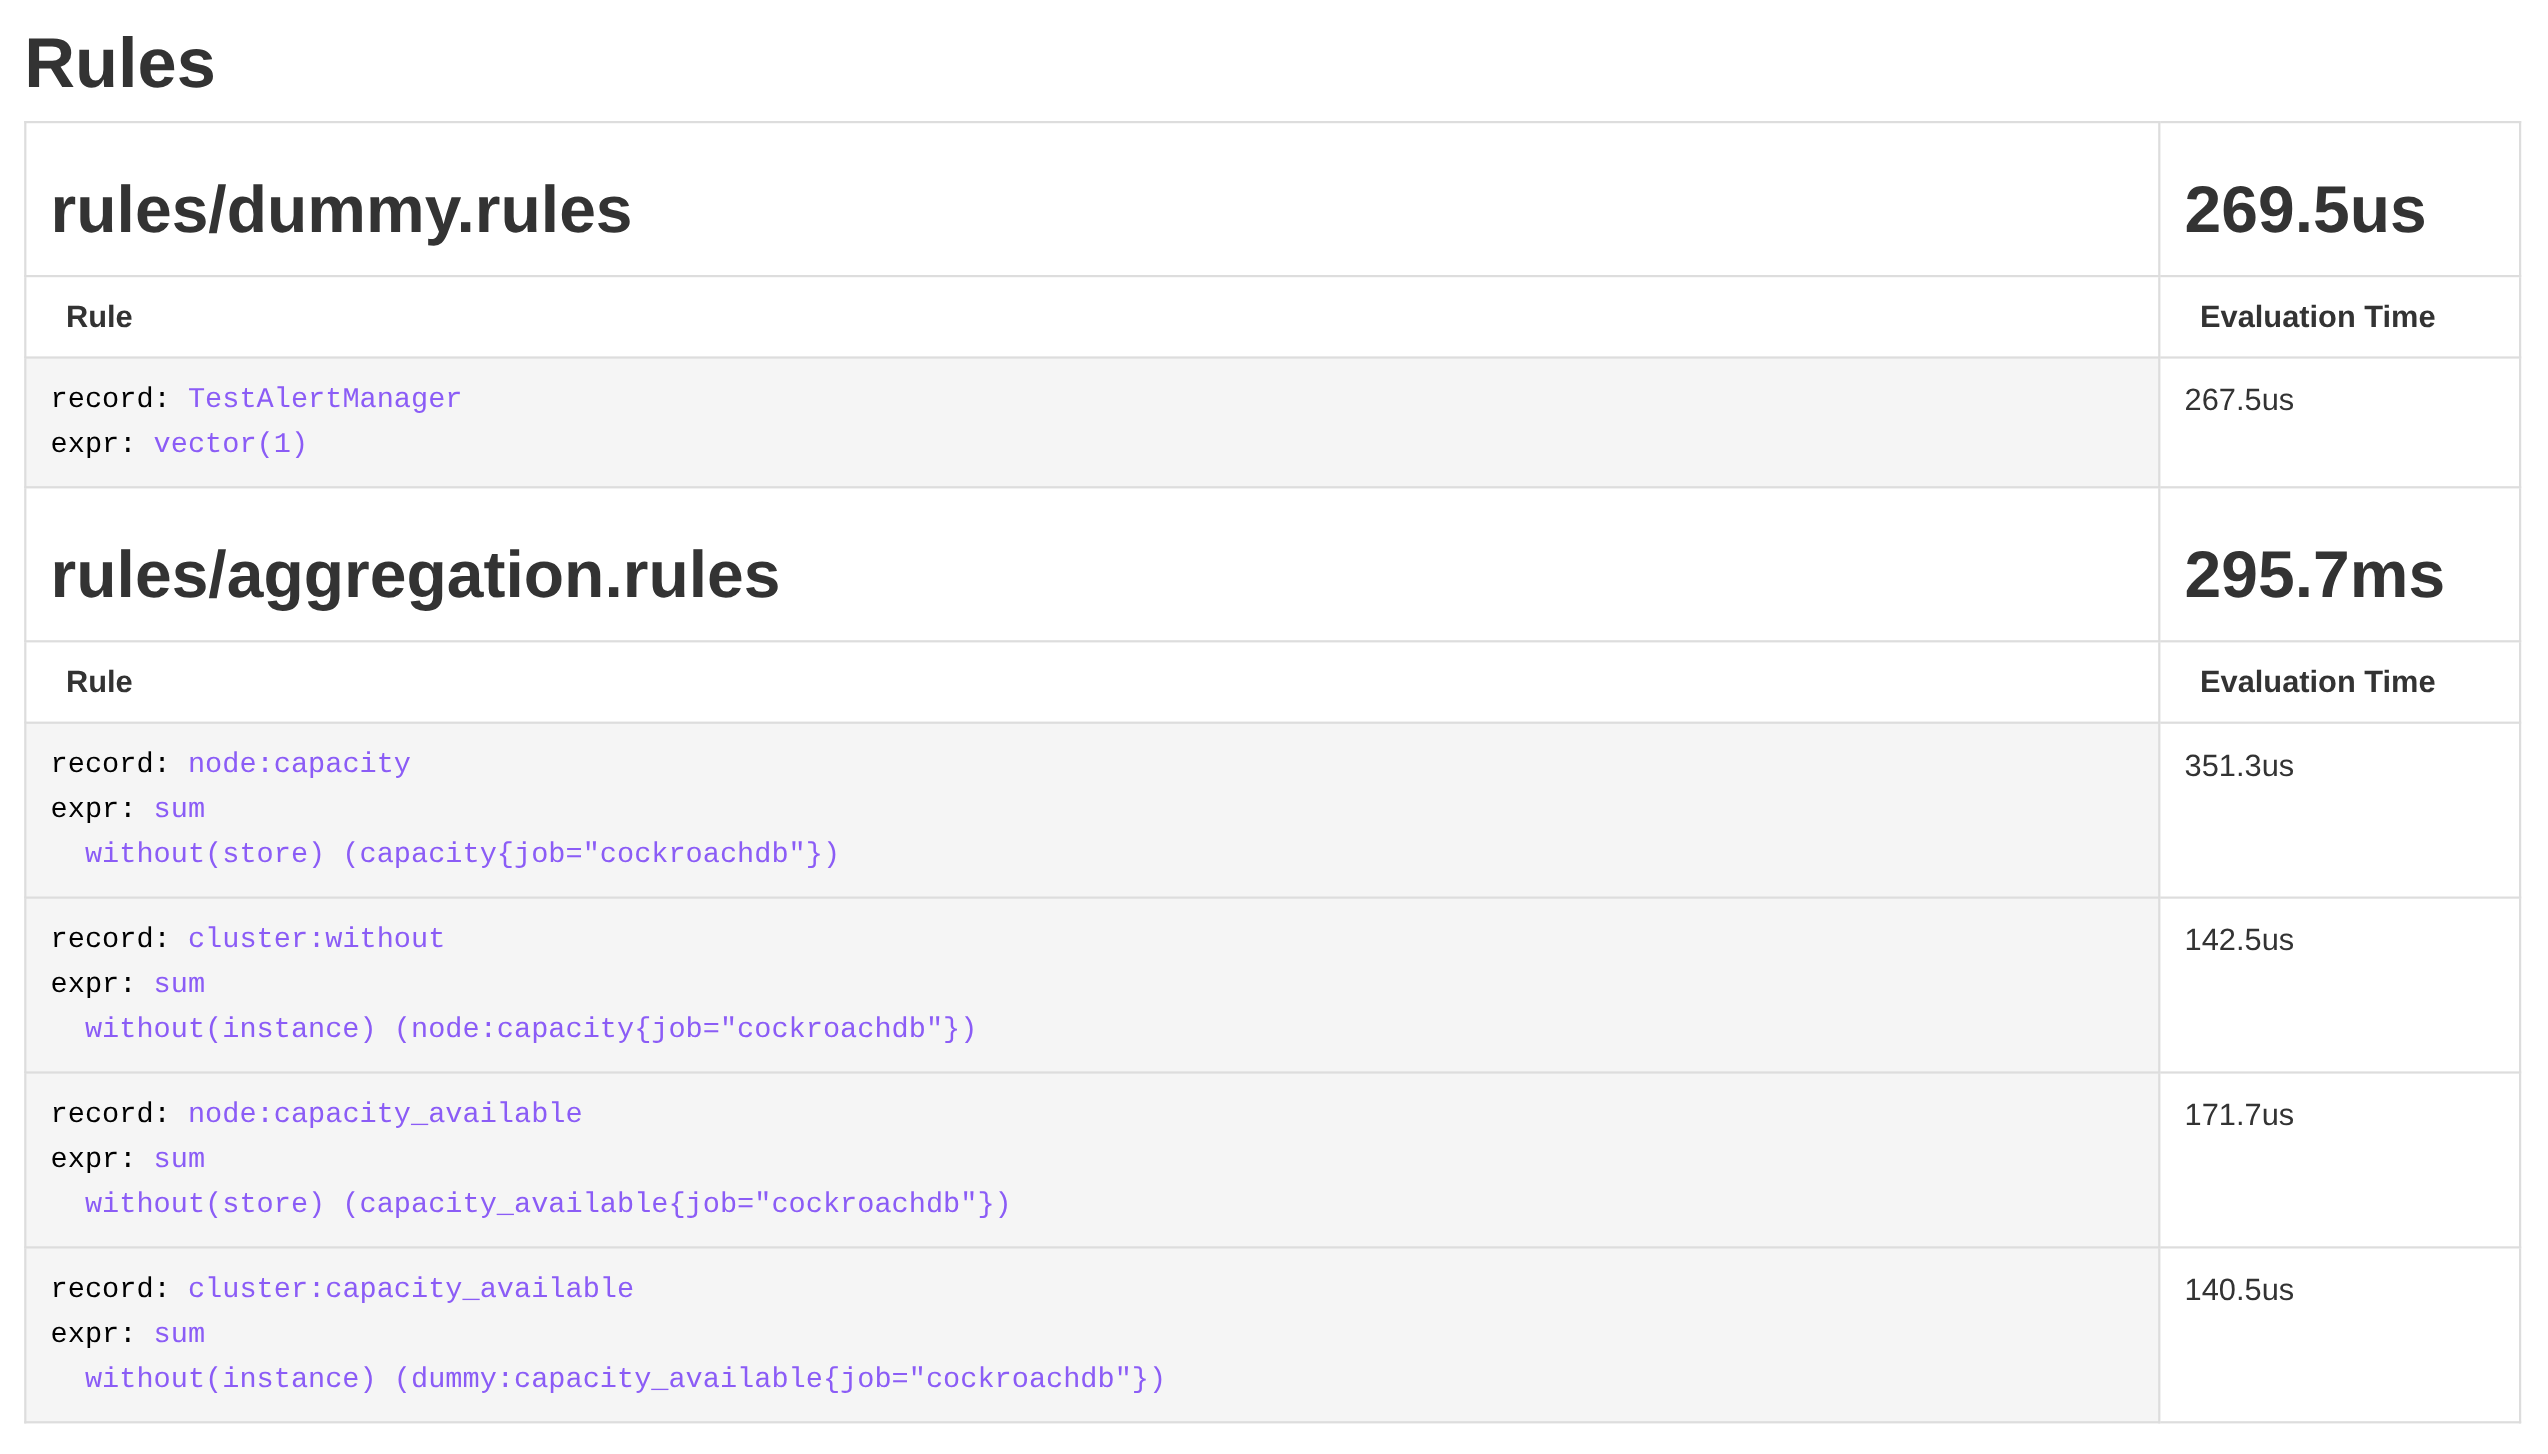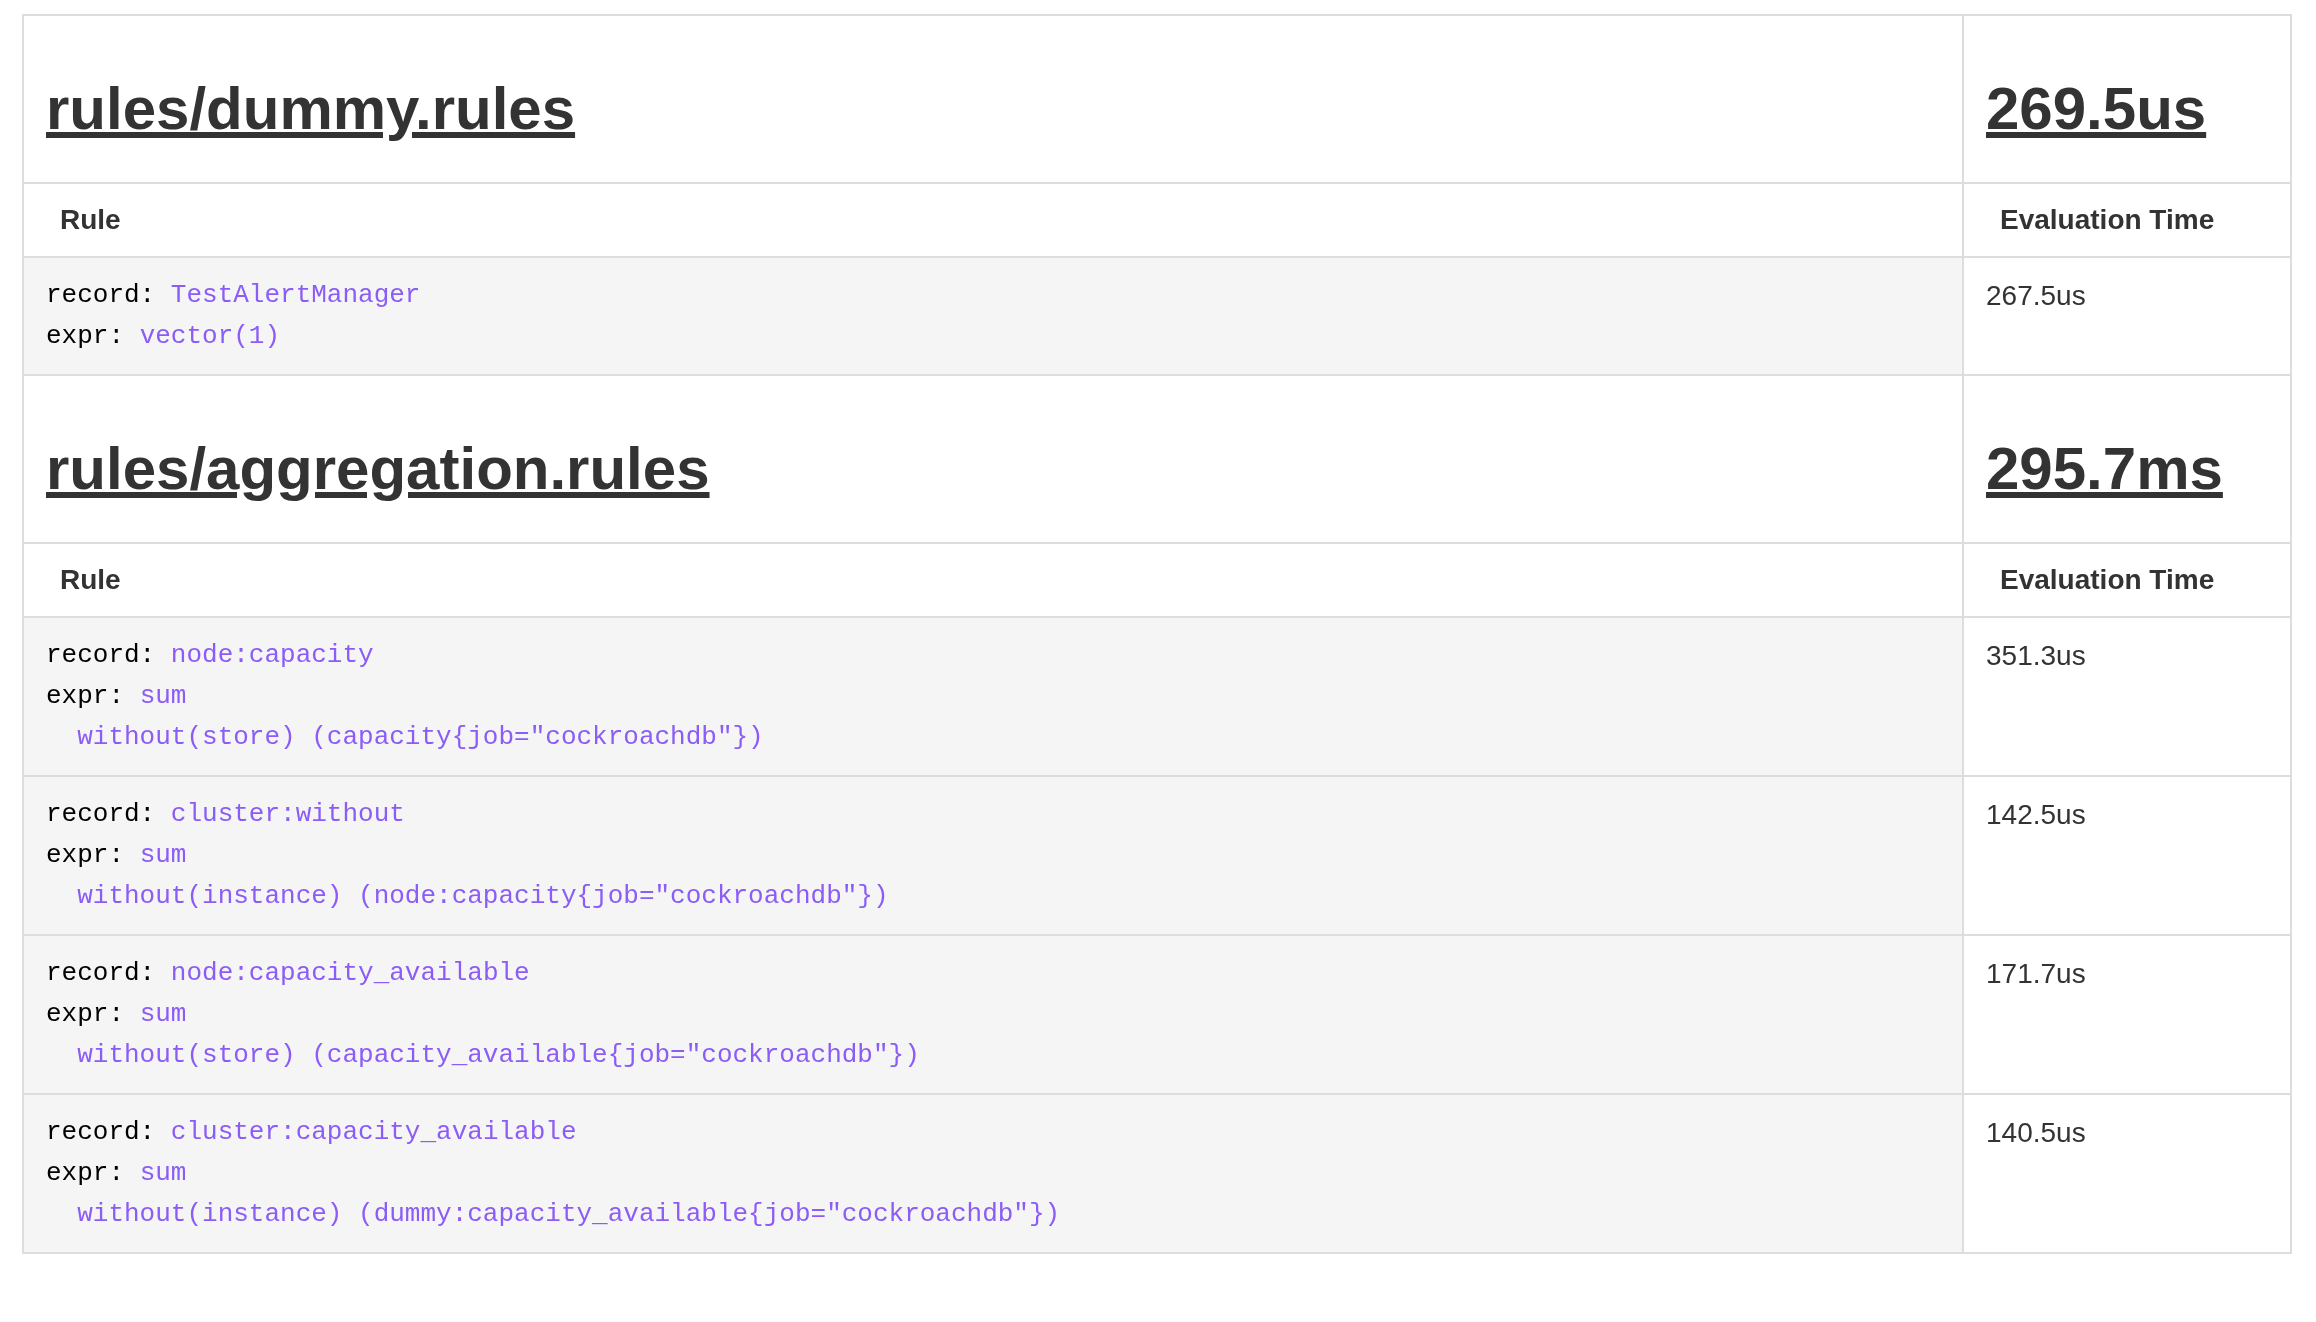--- a/index.html
+++ b/index.html
@@ -30,21 +30,21 @@
     table-layout: fixed;
     width: 2270px;
     background: #ffffff;
   }
   col.eval-col { width: 328px; }
   .rules-table td, .rules-table th {
     border: 2px solid #dddddd;
     vertical-align: top;
     text-align: left;
   }
-  tr.row-file td { padding: 18px 22px; text-decoration: underline; }
+  tr.row-file td { padding: 4px 22px; }
   tr.row-file h2 {
     font-size: 60px;
     line-height: 66px;
     font-weight: 700;
     color: #333333;
     margin: 42px 0 22px 0;
     white-space: nowrap;
   }
   tr.row-cols th {
     padding: 16px 36px;
@@ -73,20 +73,21 @@
   a.rule-link {
     color: #8b5cf6;
     text-decoration: none;
     cursor: pointer;
   }
 </style>
 </head>
 <body>
 
 <div class="container">
+  <h1 class="page-title">Rules</h1>
   <table class="rules-table">
     <colgroup>
       <col class="rule-col">
       <col class="eval-col">
     </colgroup>
     <tbody>
         <tr class="row-file">
           <td class="file-cell">
             <h2 class="file-name">rules/dummy.rules</h2>
           </td>

